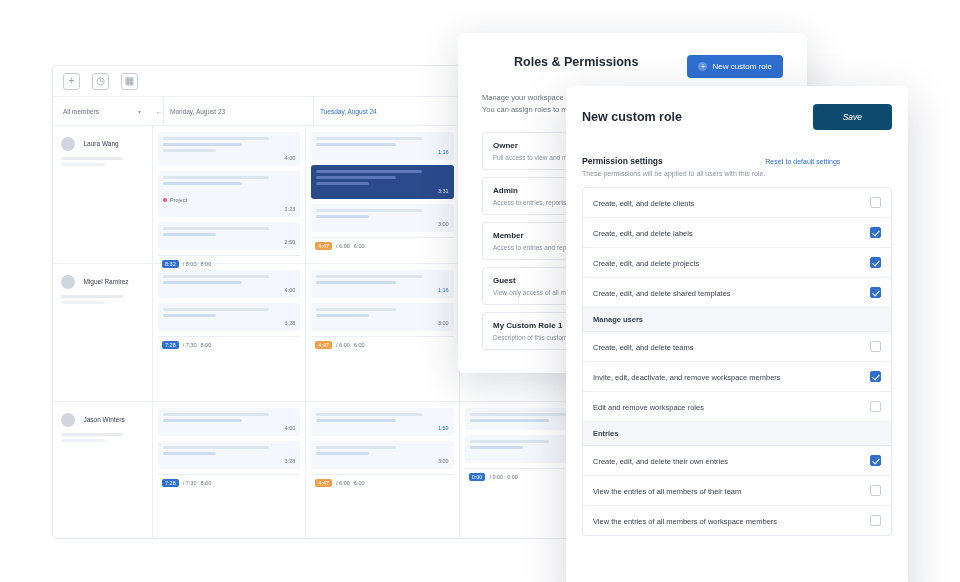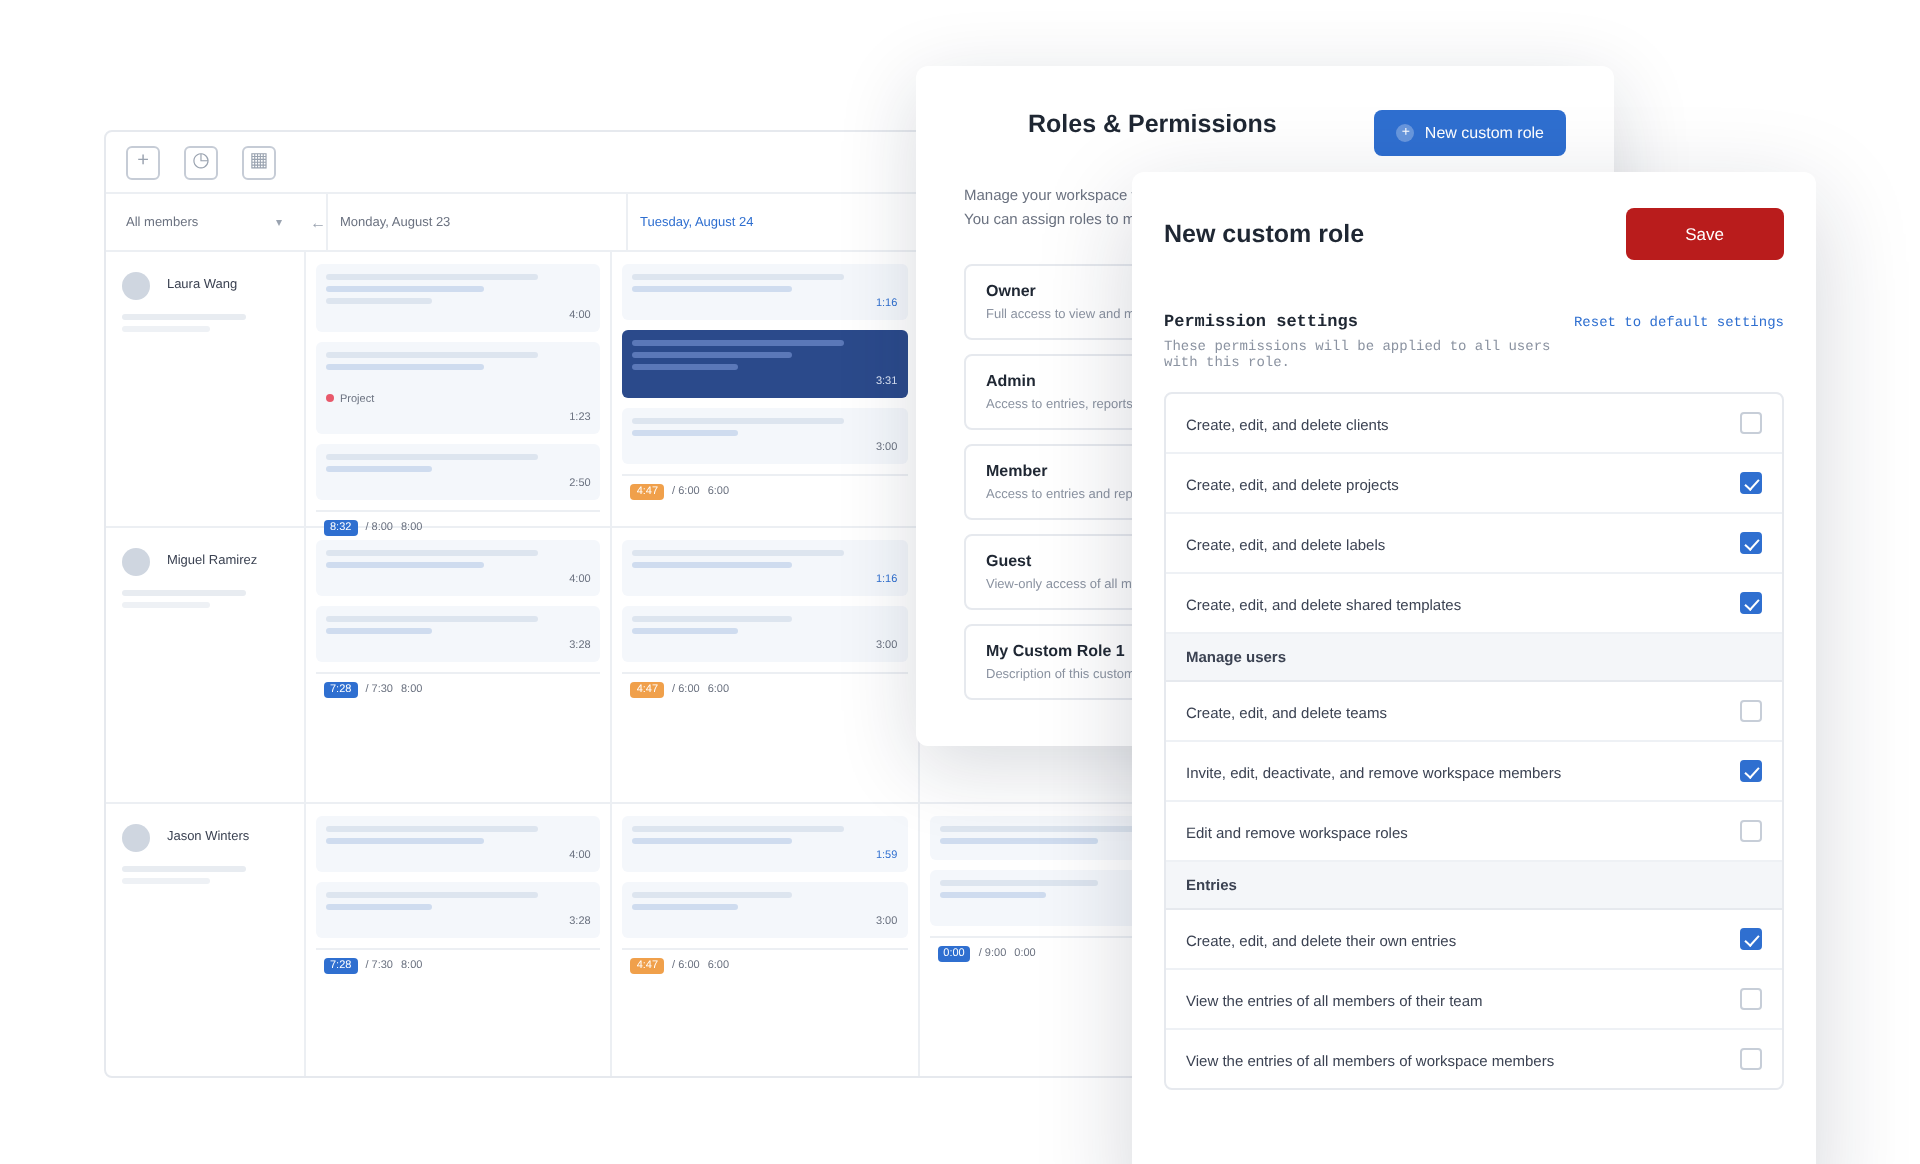--- a/index.html
+++ b/index.html
@@ -50,25 +50,25 @@
   .m1-desc{margin-top:14px;font-size:7.5px;color:#6b7280;line-height:1.6;}
   .rolelist{margin-top:16px;}
   .roleitem{border:1px solid #e6e9ee;border-radius:4px;padding:8px 10px;margin-bottom:7px;}
   .rolename{font-size:8px;font-weight:bold;color:#1f2733;}
   .roledesc{font-size:6.5px;color:#8b93a1;margin-top:4px;}
 
   
   .modal2{position:absolute;left:566px;top:86px;width:342px;height:520px;background:#fff;border-radius:6px;box-shadow:0 14px 48px rgba(20,30,55,.18);overflow:hidden;}
   .m2-head{display:flex;justify-content:space-between;align-items:center;padding:18px 16px 12px 16px;}
   .m2-title{font-size:12.5px;font-weight:bold;color:#1f2733;}
-  .btn-save{background:#b91c1c;color:#fff;border:none;border-radius:4px;font-size:8.5px;padding:8px 30px;cursor:pointer;}
+  .btn-save{background:#0c4a6e;color:#fff;border:none;border-radius:4px;font-size:8.5px;padding:8px 30px;cursor:pointer;font-style:italic;}
   .field{padding:0 16px;}
   .flabel{font-size:7px;color:#6b7280;margin-bottom:5px;}
   .finput{border:1px solid #d8dde5;border-radius:4px;height:22px;display:flex;align-items:center;padding:0 8px;font-size:8px;color:#2b3440;}
-  .permhead{padding:14px 16px 0 16px;display:flex;justify-content:center;align-items:flex-start;font-family:Liberation Mono, monospace;}
+  .permhead{padding:14px 16px 0 16px;display:flex;justify-content:flex-start;align-items:flex-start;}
   .ph-title{font-size:8.5px;font-weight:bold;color:#1f2733;}
   .ph-sub{font-size:7px;color:#8b93a1;margin-top:4px;}
   .reset{font-size:7px;color:#2f6fd0;cursor:pointer;white-space:nowrap;margin-top:2px;}
   .table{margin:10px 16px 0 16px;border:1px solid #e6e9ee;border-radius:4px;overflow:hidden;}
   .grp{background:#f4f6f9;font-size:7.5px;font-weight:bold;color:#3b4252;padding:7px 10px;border-bottom:1px solid #e6e9ee;}
   .prow{display:flex;justify-content:space-between;align-items:flex-end;padding:9px 10px;border-bottom:1px solid #eef1f5;font-size:7.5px;color:#3b4252;}
   .prow:last-child{border-bottom:none;}
   .cb{width:11px;height:11px;border:1px solid #c7ced8;border-radius:2px;flex:none;box-sizing:border-box;}
   .cb.on{background:#2f6fd0;border-color:#2f6fd0;position:relative;}
   .cb.on:after{content:"";position:absolute;left:3px;top:1px;width:3px;height:6px;border:solid #fff;border-width:0 1.5px 1.5px 0;transform:rotate(42deg);}
@@ -346,28 +346,28 @@
     </div>
     <div class="reset">Reset to default settings</div>
   </div>
 
   <div class="table">
     <div class="prow">
       <span>Create, edit, and delete clients</span>
       <span class="cb"></span>
     </div>
     <div class="prow">
+      <span>Create, edit, and delete labels</span>
+      <span class="cb on"></span>
+    </div>
+    <div class="prow">
       <span>Create, edit, and delete projects</span>
       <span class="cb on"></span>
     </div>
     <div class="prow">
-      <span>Create, edit, and delete labels</span>
-      <span class="cb on"></span>
-    </div>
-    <div class="prow">
       <span>Create, edit, and delete shared templates</span>
       <span class="cb on"></span>
     </div>
 
     <div class="grp">Manage users</div>
     <div class="prow">
       <span>Create, edit, and delete teams</span>
       <span class="cb"></span>
     </div>
     <div class="prow">

